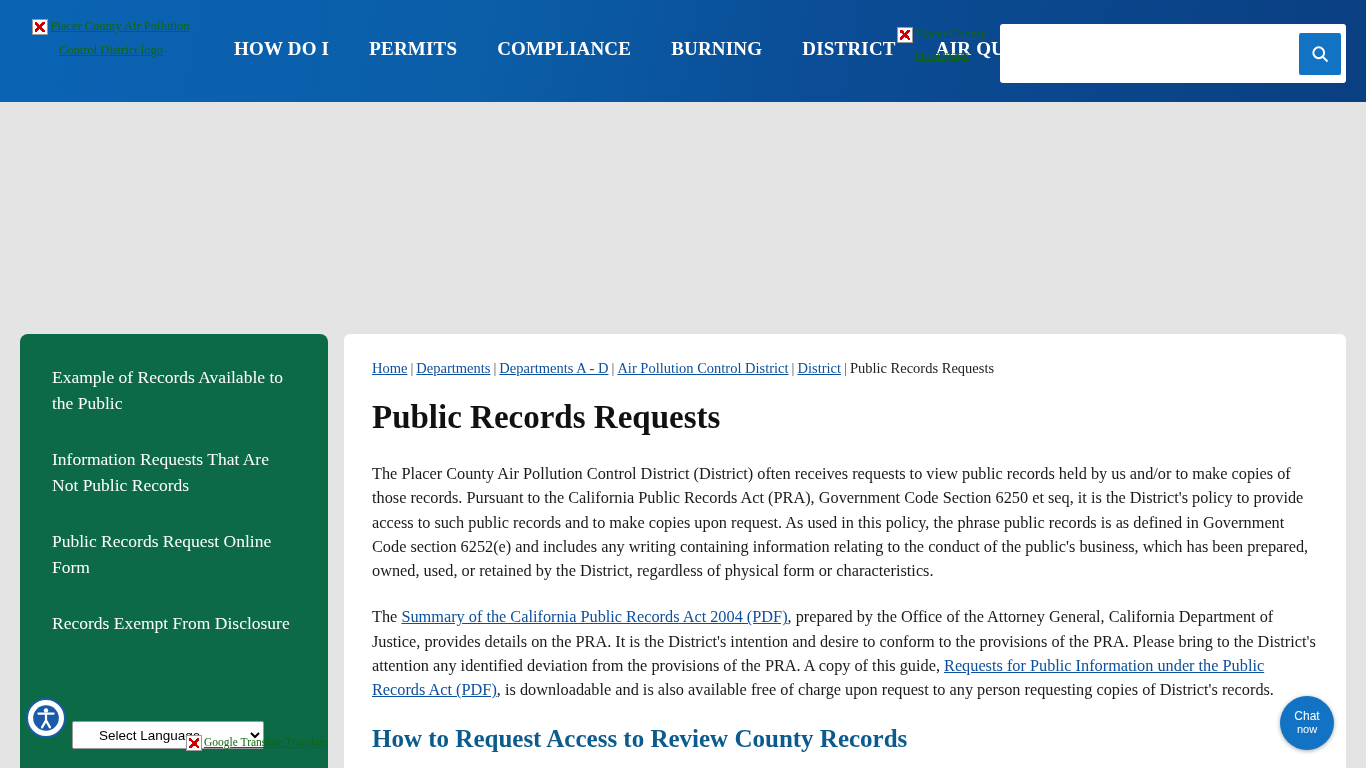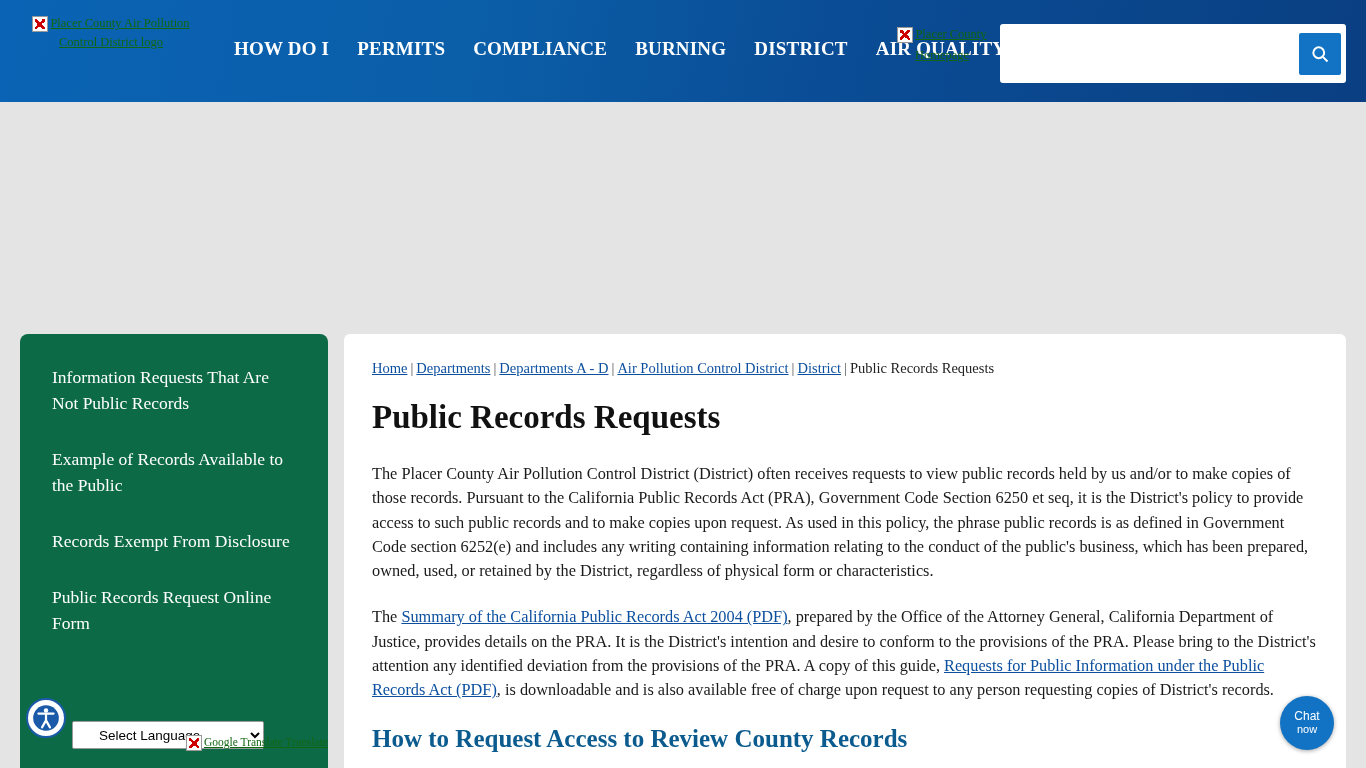--- a/index.html
+++ b/index.html
@@ -14,21 +14,21 @@
   .header {
     position: relative;
     width: 1366px; height: 102px;
     background: linear-gradient(100deg, #0a63b4 0%, #0b5ea8 35%, #0a4d96 60%, #0a3f82 100%);
     display: flex; align-items: center;
   }
   .logo-broken {
     position: absolute; left: 20px; top: 14px;
     width: 182px; height: 74px;
     color: #116611;
-    font-size: 12.5px; line-height: 19px;
+    font-size: 12.5px; line-height: 24px;
     text-align: center;
     text-decoration: underline;
   }
   .broken-img-icon {
     display: inline-block;
     width: 16px; height: 16px;
     border: 1px solid #999;
     background: #fff;
     position: relative;
     vertical-align: middle;
@@ -37,21 +37,21 @@
   .broken-img-icon:after {
     content: "";
     position: absolute; left: 2px; top: 2px;
     width: 10px; height: 10px;
     background:
       linear-gradient(45deg, transparent 40%, #c00 40%, #c00 60%, transparent 60%),
       linear-gradient(-45deg, transparent 40%, #c00 40%, #c00 60%, transparent 60%);
   }
   .nav {
     position: absolute; left: 222px; top: 38px;
-    display: flex; gap: 4px;
+    display: flex; gap: 16px;
     align-items: flex-start;
   }
   .nav a {
     color: #ffffff;
     font-weight: bold;
     font-size: 19px;
     letter-spacing: 0.2px;
     text-decoration: none;
     padding: 0 12px;
     white-space: nowrap;
@@ -267,24 +267,24 @@
       </svg>
     </button>
   </div>
 </div>
 
 <div class="banner"></div>
 
 <div class="content">
 
   <aside class="sidebar">
+    <a href="#">Example of Records Available to the Public</a>
     <a href="#">Information Requests That Are Not Public Records</a>
-    <a href="#">Example of Records Available to the Public</a>
+    <a href="#">Public Records Request Online Form</a>
     <a href="#">Records Exempt From Disclosure</a>
-    <a href="#">Public Records Request Online Form</a>
   </aside>
 
   <main class="main">
 
     <div class="breadcrumb">
       <a href="#">Home</a><span class="sep">|</span><a href="#">Departments</a><span class="sep">|</span><a href="#">Departments A - D</a><span class="sep">|</span><a href="#">Air Pollution Control District</a><span class="sep">|</span><a href="#">District</a><span class="sep">|</span><span class="current">Public Records Requests</span>
     </div>
 
     <h1 class="page-title">Public Records Requests</h1>
 

